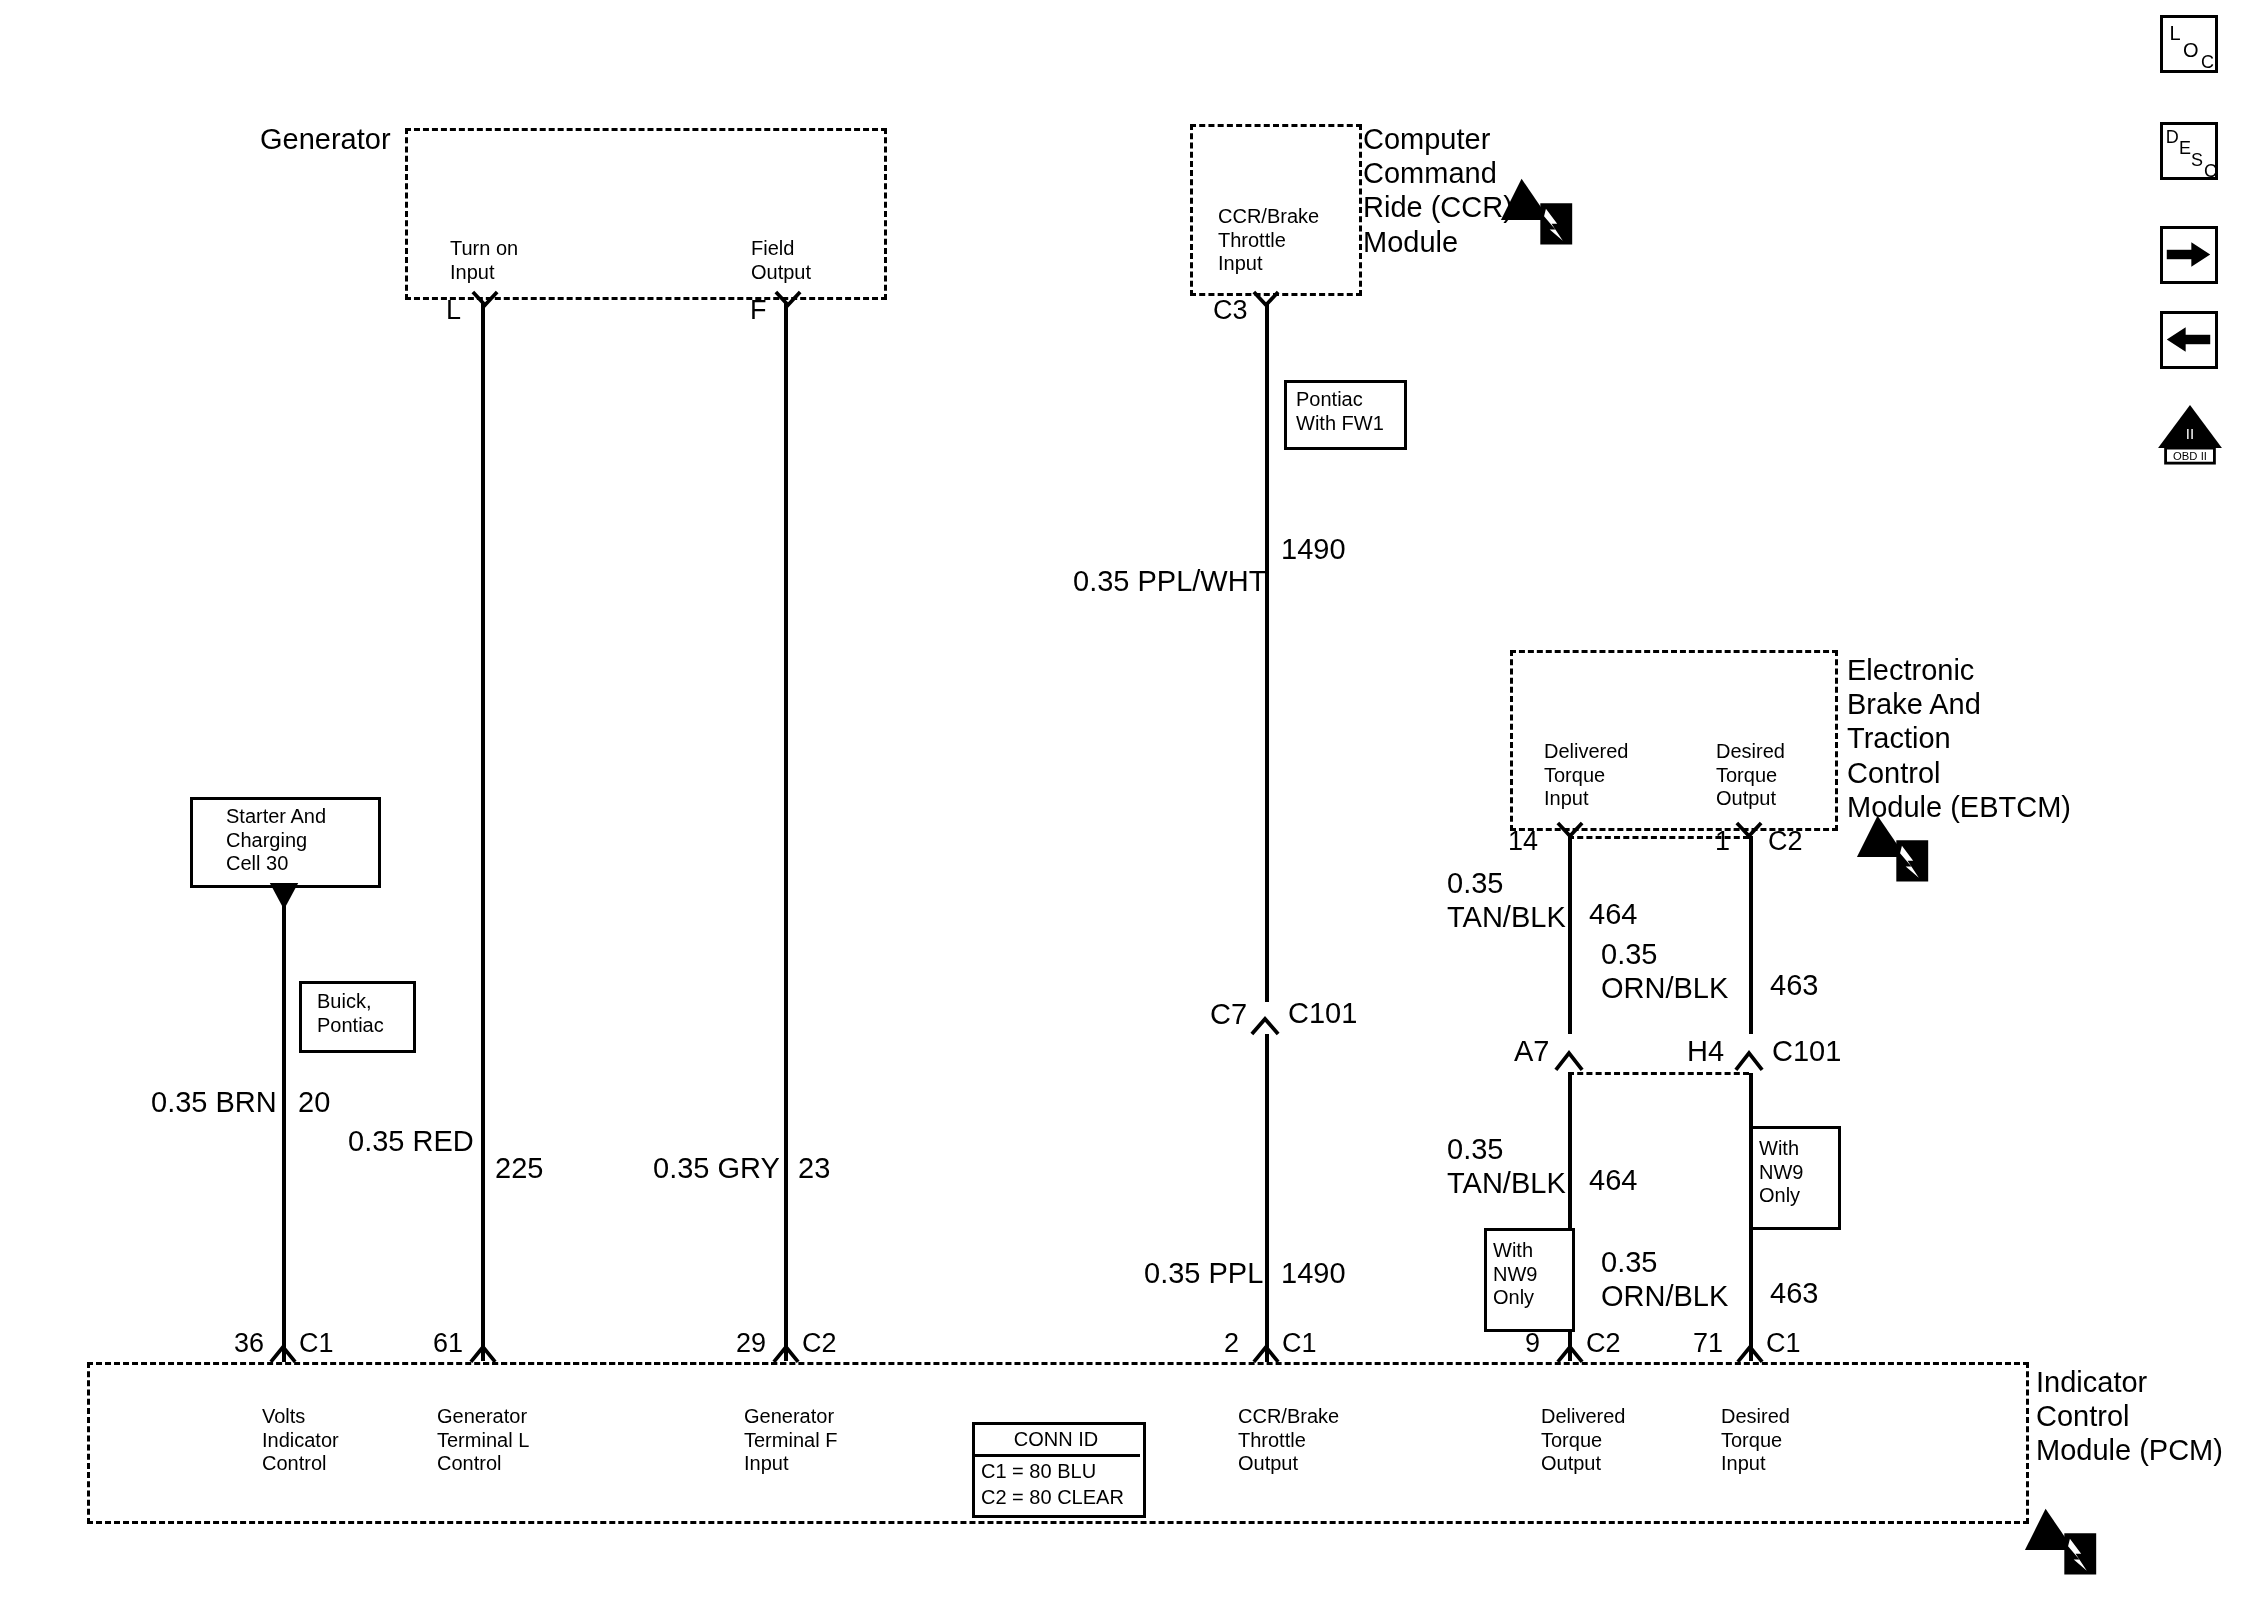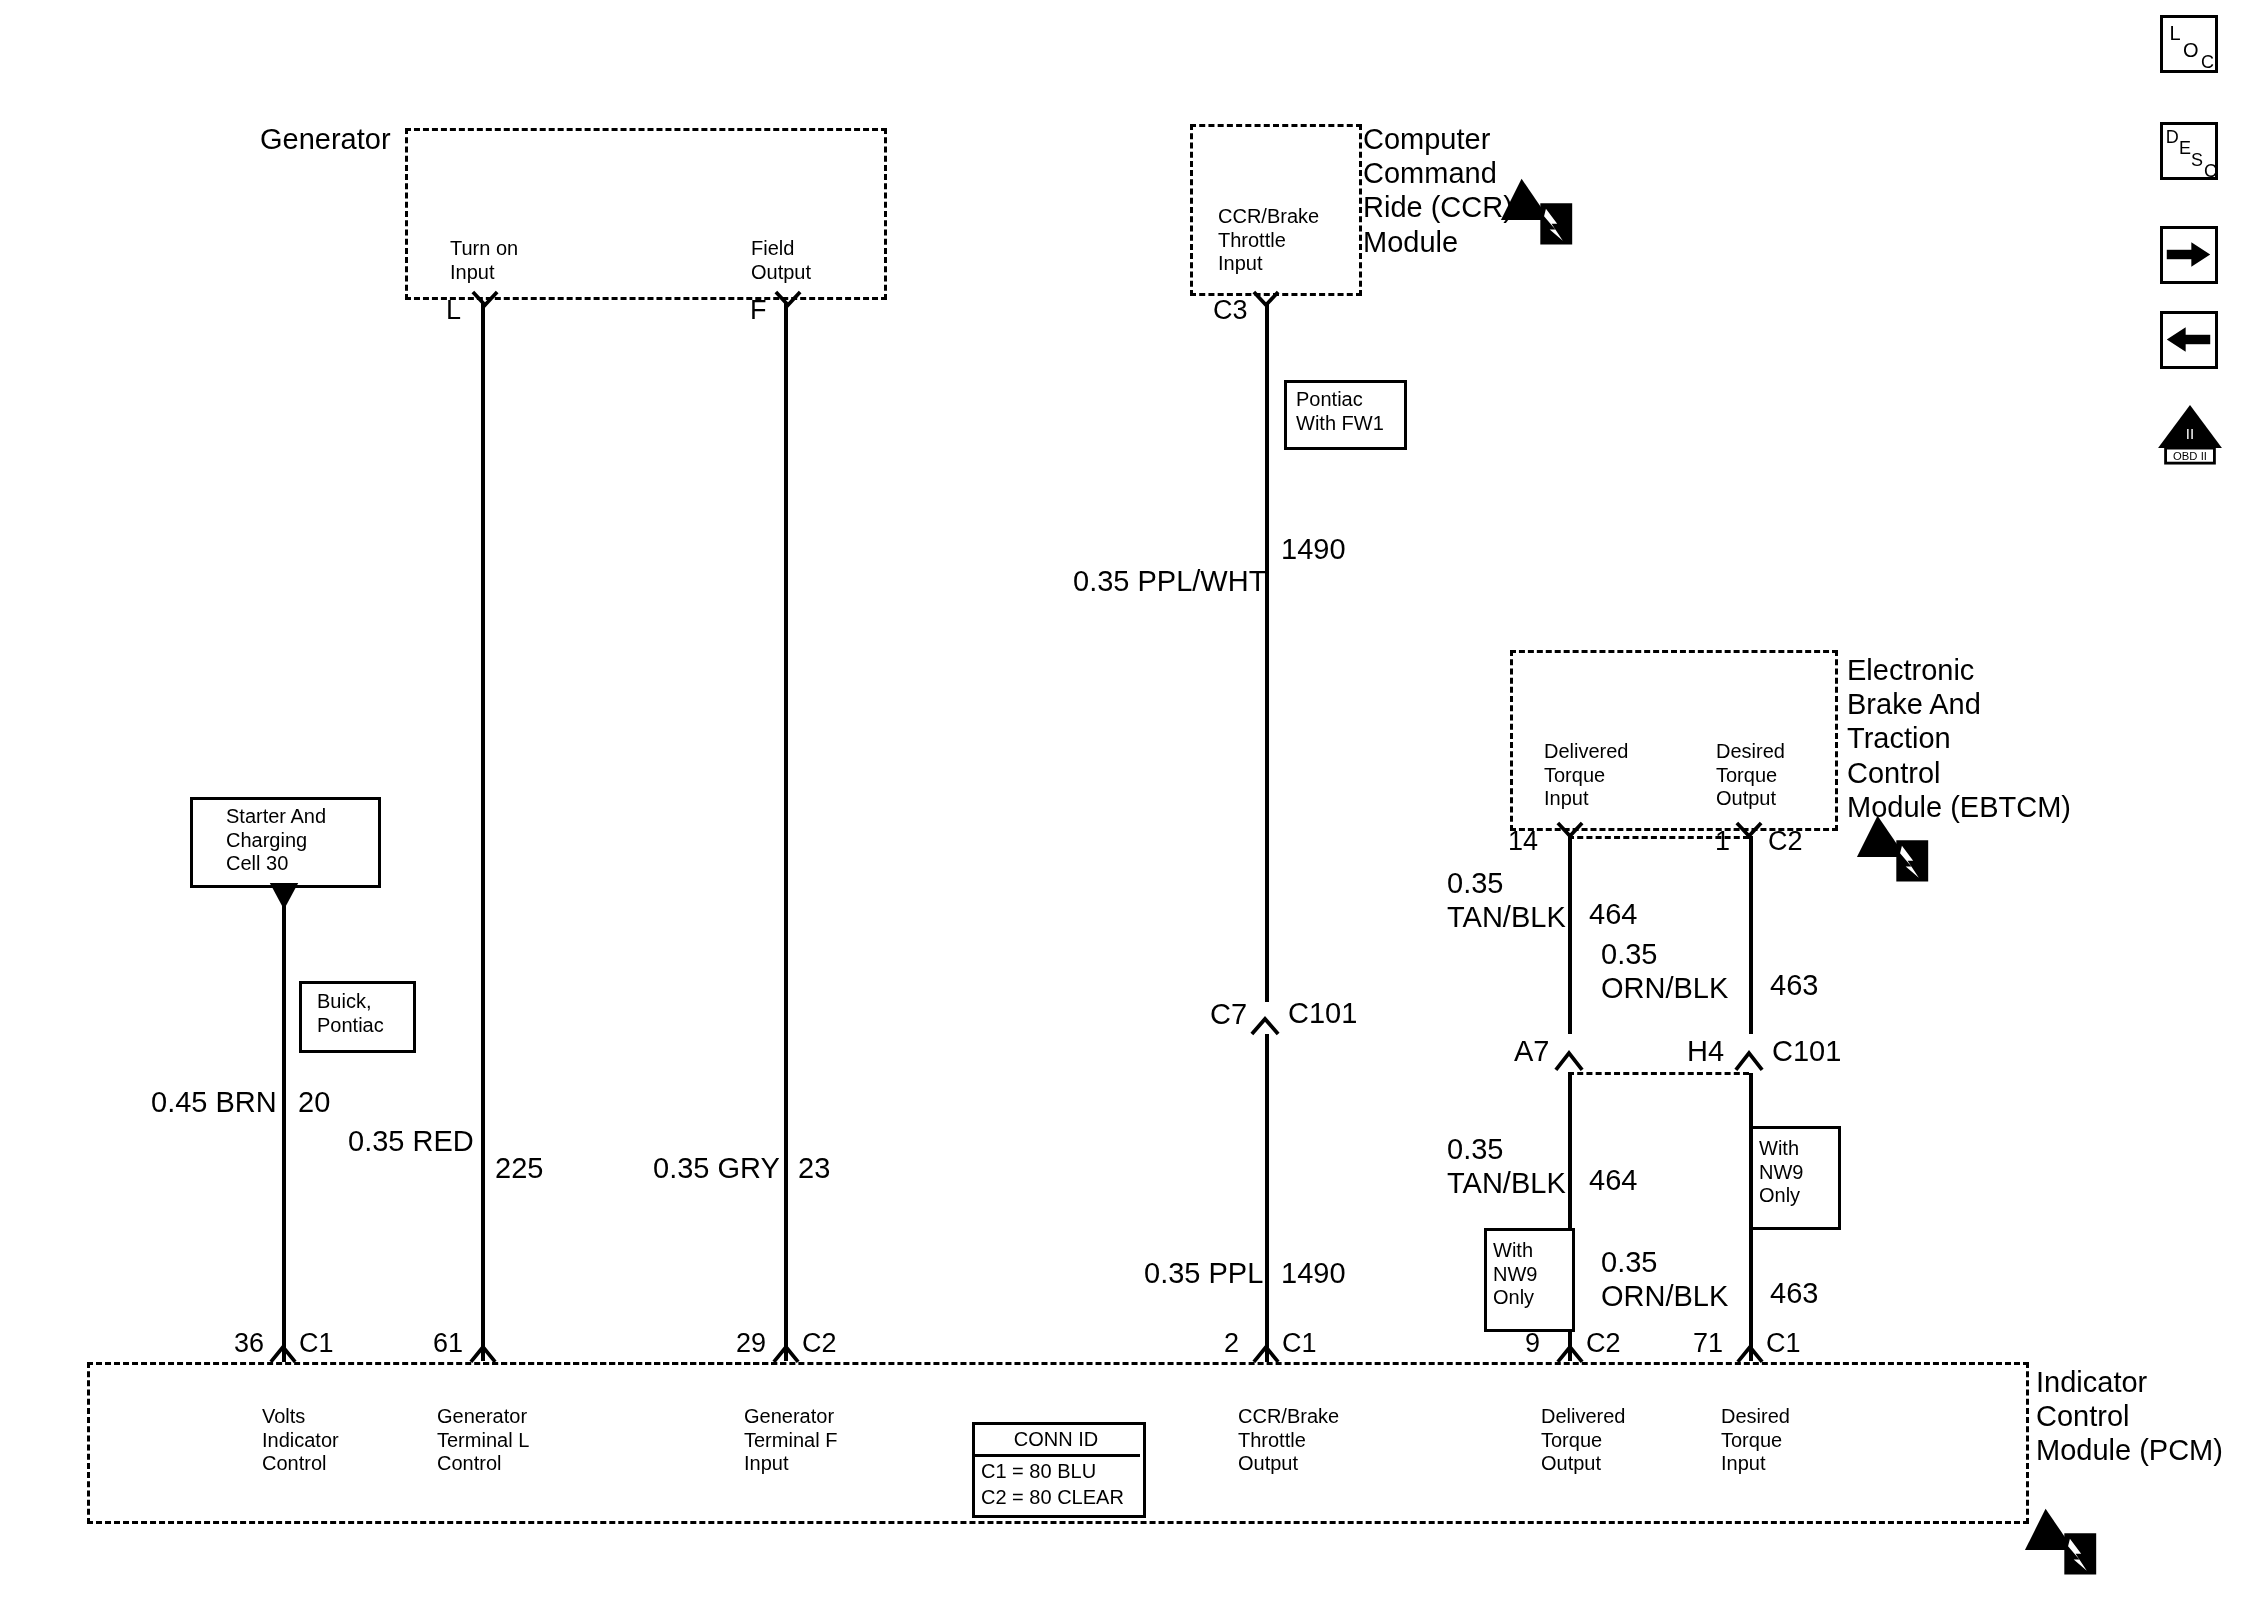--- a/index.html
+++ b/index.html
@@ -251,21 +251,21 @@
   <svg class="abs" style="left:266px; top:881px;" width="36" height="36" viewBox="0 0 38 38">
     <path d="M4 2 L34 2 L19 30 Z" fill="#000"></path>
   </svg>
 
   <div class="vline" style="left:282px; top:906px; height:456px;"></div>
 
   <div class="solidbox" style="left:299px; top:981px; width:111px; height:66px;"></div>
   <div class="txt t-sm" style="left:309px; top:990px;margin-left:8px;">Buick,
 Pontiac</div>
 
-  <div class="txt t-big" style="left:151px; top:1085px;">0.45 BRN</div>
+  <div class="txt t-big" style="left:151px; top:1085px;">0.35 BRN</div>
   <div class="txt t-big" style="left:298px; top:1085px;">20</div>
 
   <div class="txt t-big" style="left:348px; top:1124px;">0.35 RED</div>
   <div class="txt t-big" style="left:495px; top:1151px;">225</div>
 
   <div class="txt t-big" style="left:653px; top:1151px;">0.35 GRY</div>
   <div class="txt t-big" style="left:798px; top:1151px;">23</div>
 
   <div class="dashbox" style="left:87px; top:1362px; width:1936px; height:156px;"></div>
   <div class="txt t-big" style="left:2036px; top:1365px;">Indicator

